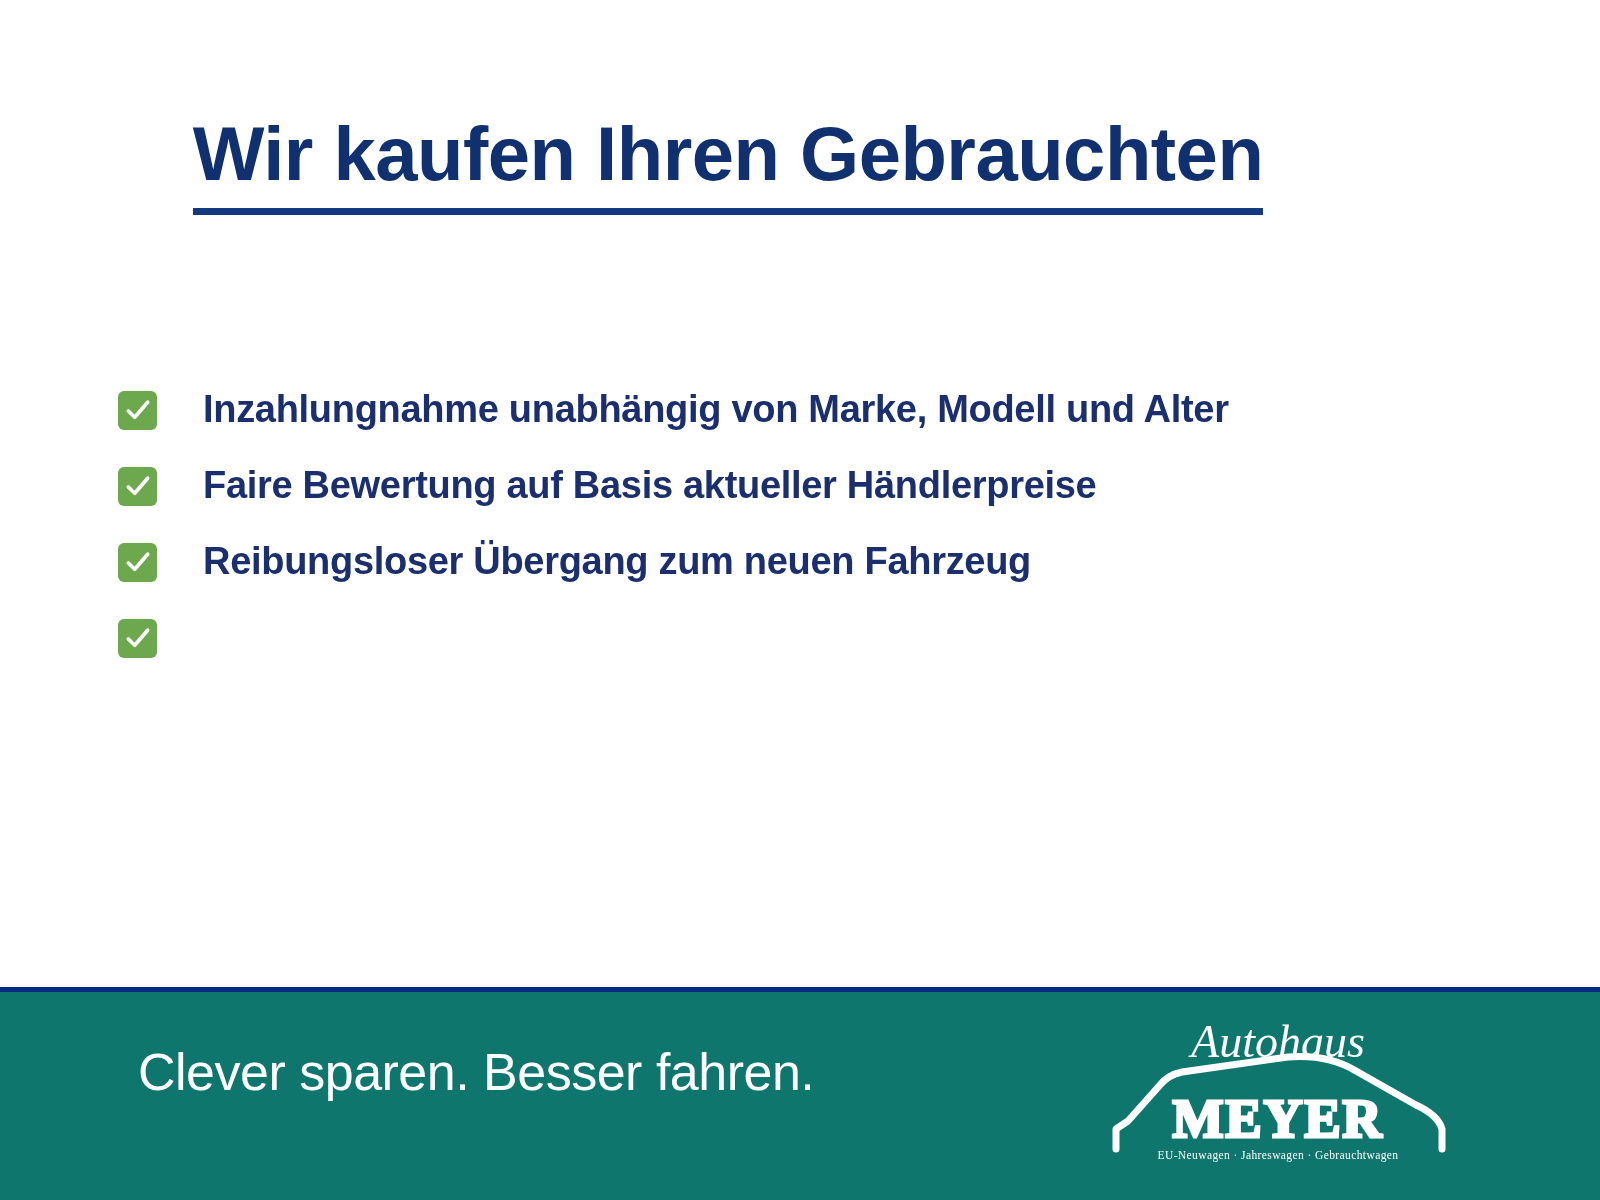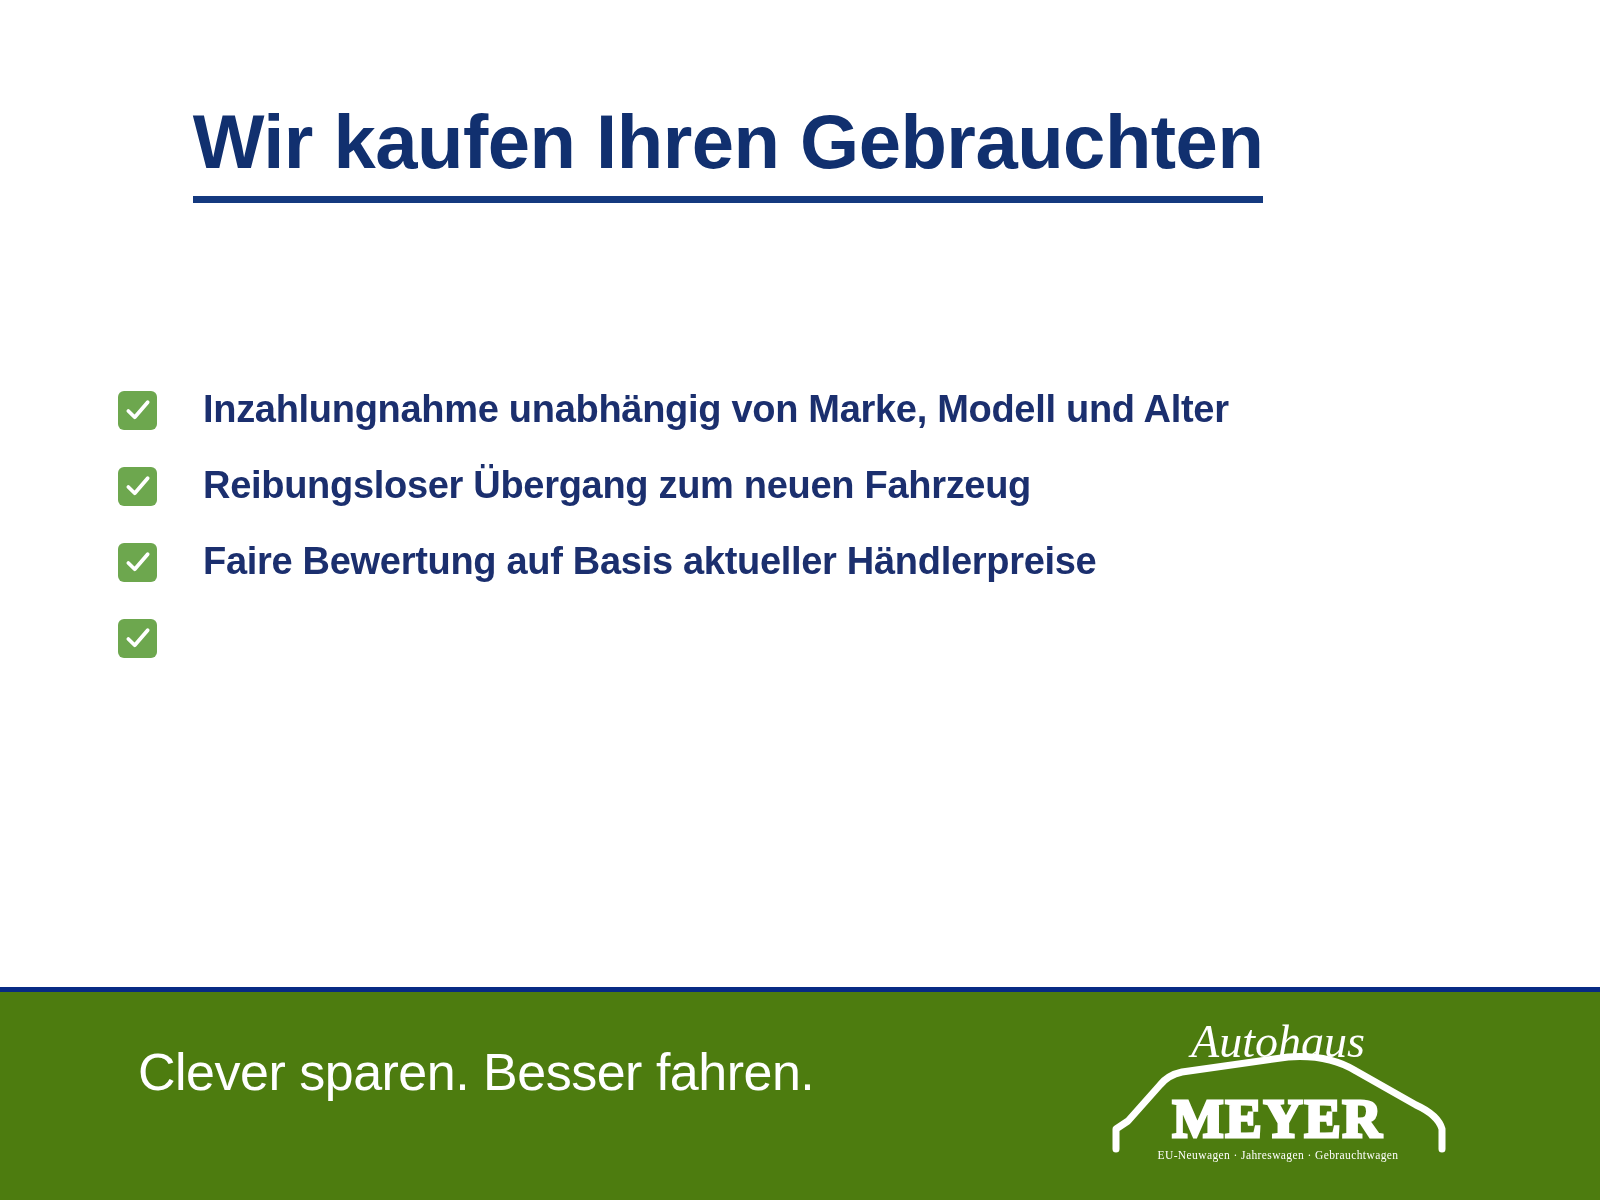--- a/index.html
+++ b/index.html
@@ -16,21 +16,21 @@
     width: 1600px;
     height: 1200px;
     background: #ffffff;
     overflow: hidden;
   }
 
   
   .title-block {
     position: absolute;
     left: 0;
-    top: 104px;
+    top: 116px;
     width: 1456px;
     text-align: center;
   }
   .title-text {
     display: inline-block;
     font-size: 76px;
     font-weight: bold;
     line-height: 1.0;
     letter-spacing: -0.5px;
     color: #11306f;
@@ -91,21 +91,21 @@
     white-space: nowrap;
   }
 
   
   .footer-bar {
     position: absolute;
     left: 0;
     bottom: 0;
     width: 1600px;
     height: 213px;
-    background: #4d7c0f;
+    background: #0f766e;
     overflow: hidden;
   }
   .footer-bar::before {
     content: "";
     position: absolute;
     left: 0; top: 0;
     width: 100%;
     height: 5px;
     background: #072a84;
   }
@@ -155,30 +155,30 @@
       </span>
       <span class="benefit-label">Inzahlungnahme unabhängig von Marke, Modell und Alter</span>
     </div>
 
     <div class="benefit-row">
       <span class="check-box">
         <svg viewBox="0 0 24 24" aria-hidden="true">
           <path d="M4 12.8 L9.3 18 L20 5.6" fill="none" stroke="#ffffff" stroke-width="3.1" stroke-linecap="round" stroke-linejoin="round"></path>
         </svg>
       </span>
+      <span class="benefit-label">Faire Bewertung auf Basis aktueller Händlerpreise</span>
+    </div>
+
+    <div class="benefit-row">
+      <span class="check-box">
+        <svg viewBox="0 0 24 24" aria-hidden="true">
+          <path d="M4 12.8 L9.3 18 L20 5.6" fill="none" stroke="#ffffff" stroke-width="3.1" stroke-linecap="round" stroke-linejoin="round"></path>
+        </svg>
+      </span>
       <span class="benefit-label">Reibungsloser Übergang zum neuen Fahrzeug</span>
-    </div>
-
-    <div class="benefit-row">
-      <span class="check-box">
-        <svg viewBox="0 0 24 24" aria-hidden="true">
-          <path d="M4 12.8 L9.3 18 L20 5.6" fill="none" stroke="#ffffff" stroke-width="3.1" stroke-linecap="round" stroke-linejoin="round"></path>
-        </svg>
-      </span>
-      <span class="benefit-label">Faire Bewertung auf Basis aktueller Händlerpreise</span>
     </div>
 
 
     <div class="benefit-row">
       <span class="check-box">
         <svg viewBox="0 0 24 24" aria-hidden="true">
           <path d="M4 12.8 L9.3 18 L20 5.6" fill="none" stroke="#ffffff" stroke-width="3.1" stroke-linecap="round" stroke-linejoin="round"></path>
         </svg>
       </span>
     </div>

